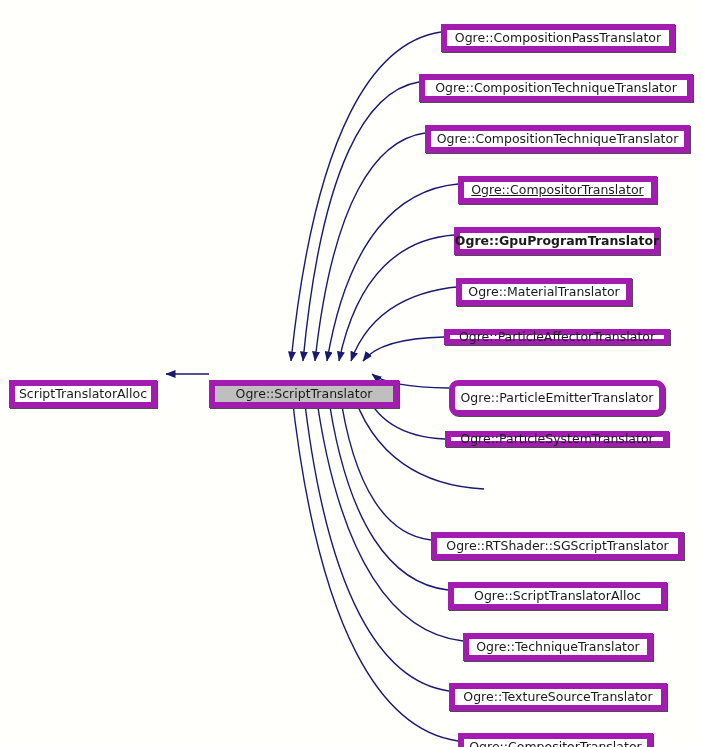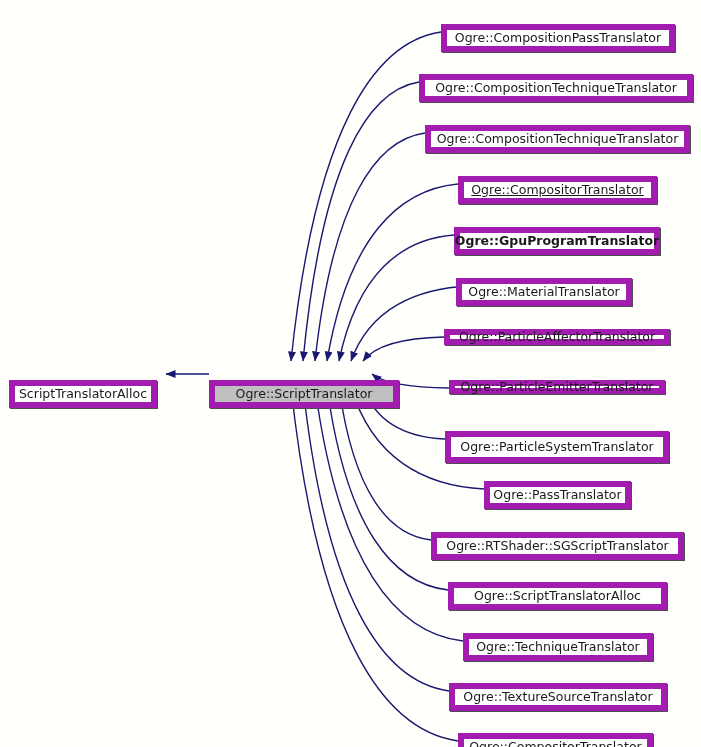--- a/index.html
+++ b/index.html
@@ -81,28 +81,25 @@
     </div>
     <div class="node" style="left: 454px; top: 207px; width: 206px; height: 28px; font-weight: bold;">
       <span class="lbl">Ogre::GpuProgramTranslator</span>
     </div>
     <div class="node" style="left: 456px; top: 258px; width: 176px; height: 28px;">
       <span class="lbl">Ogre::MaterialTranslator</span>
     </div>
     <div class="node" style="left: 444px; top: 309px; width: 226px; height: 16px;">
       <span class="lbl">Ogre::ParticleAffectorTranslator</span>
     </div>
-    <div class="node" style="left: 449px; top: 360px; width: 216px; height: 14px;">
+    <div class="node" style="left: 449px; top: 360px; width: 216px; height: 36px; border-radius: 9px;">
       <span class="lbl">Ogre::ParticleEmitterTranslator</span>
     </div>
-    <div class="node" style="left: 445px; top: 411px; width: 224px; height: 32px;">
+    <div class="node" style="left: 445px; top: 411px; width: 224px; height: 16px;">
       <span class="lbl">Ogre::ParticleSystemTranslator</span>
-    </div>
-    <div class="node" style="left: 484px; top: 461px; width: 147px; height: 28px;">
-      <span class="lbl">Ogre::PassTranslator</span>
     </div>
     <div class="node" style="left: 431px; top: 512px; width: 253px; height: 28px;">
       <span class="lbl">Ogre::RTShader::SGScriptTranslator</span>
     </div>
     <div class="node" style="left: 448px; top: 562px; width: 219px; height: 28px;">
       <span class="lbl">Ogre::ScriptTranslatorAlloc</span>
     </div>
     <div class="node" style="left: 463px; top: 613px; width: 190px; height: 28px;">
       <span class="lbl">Ogre::TechniqueTranslator</span>
     </div>

